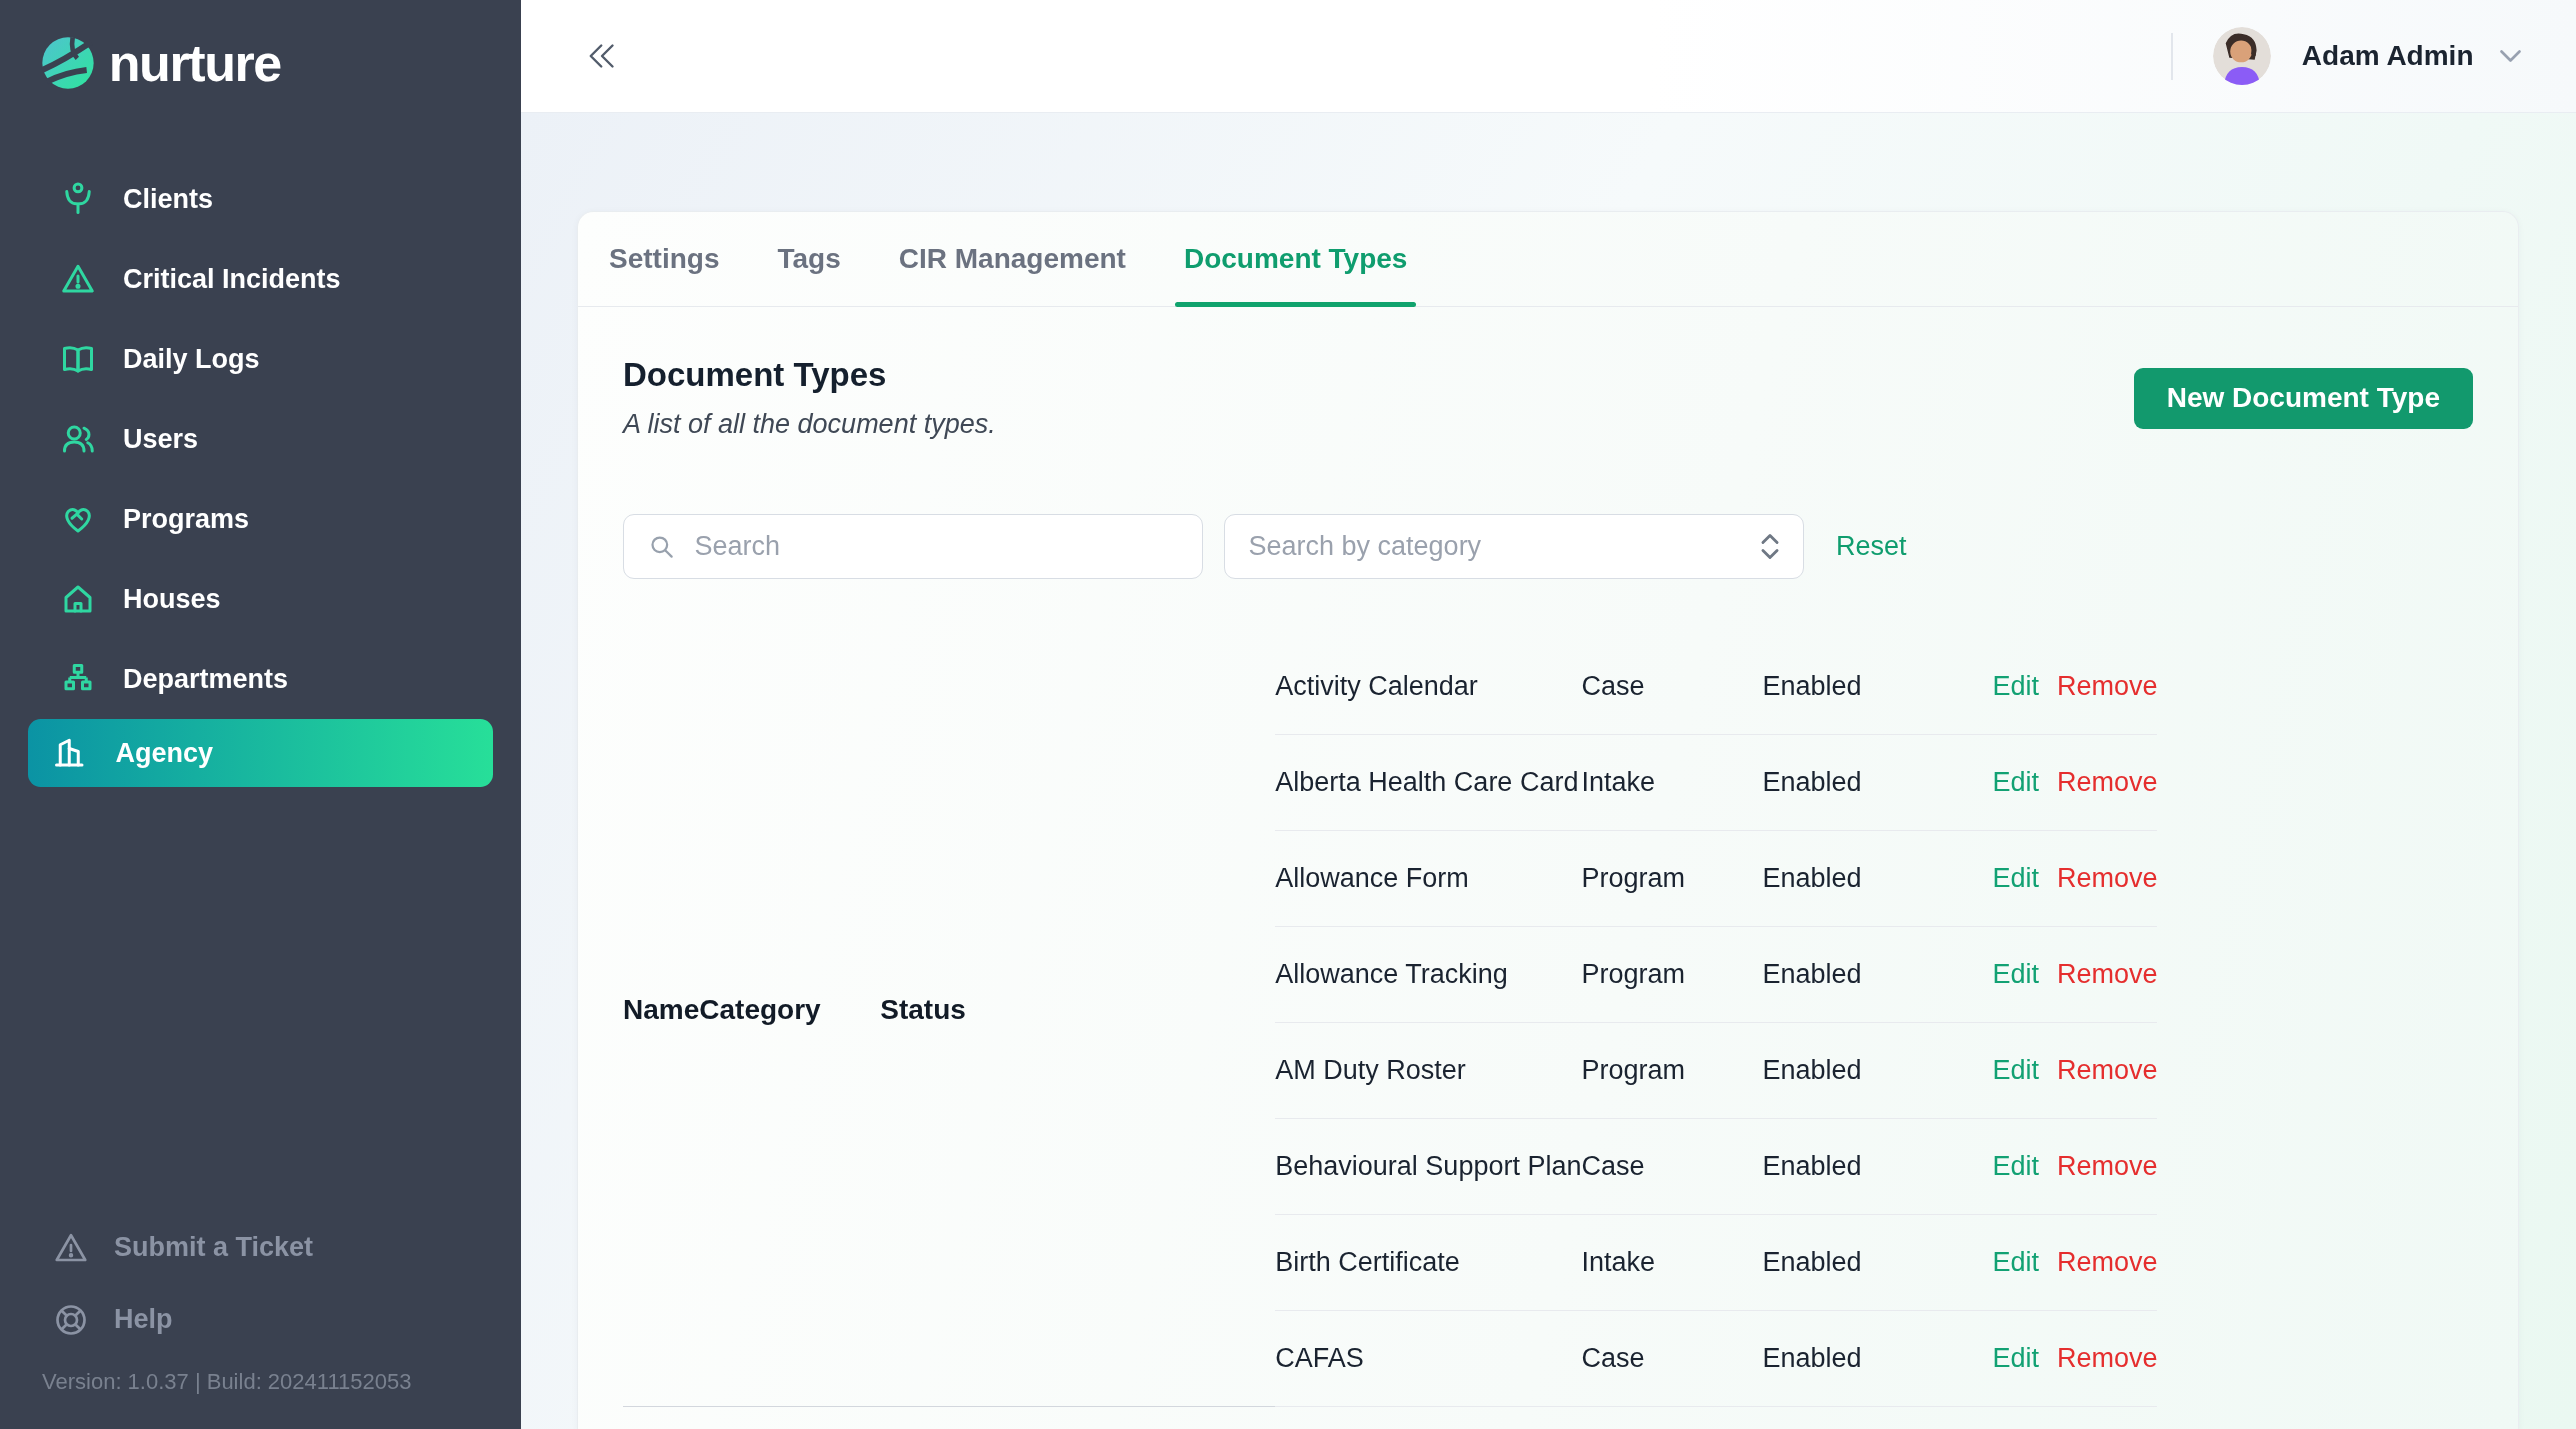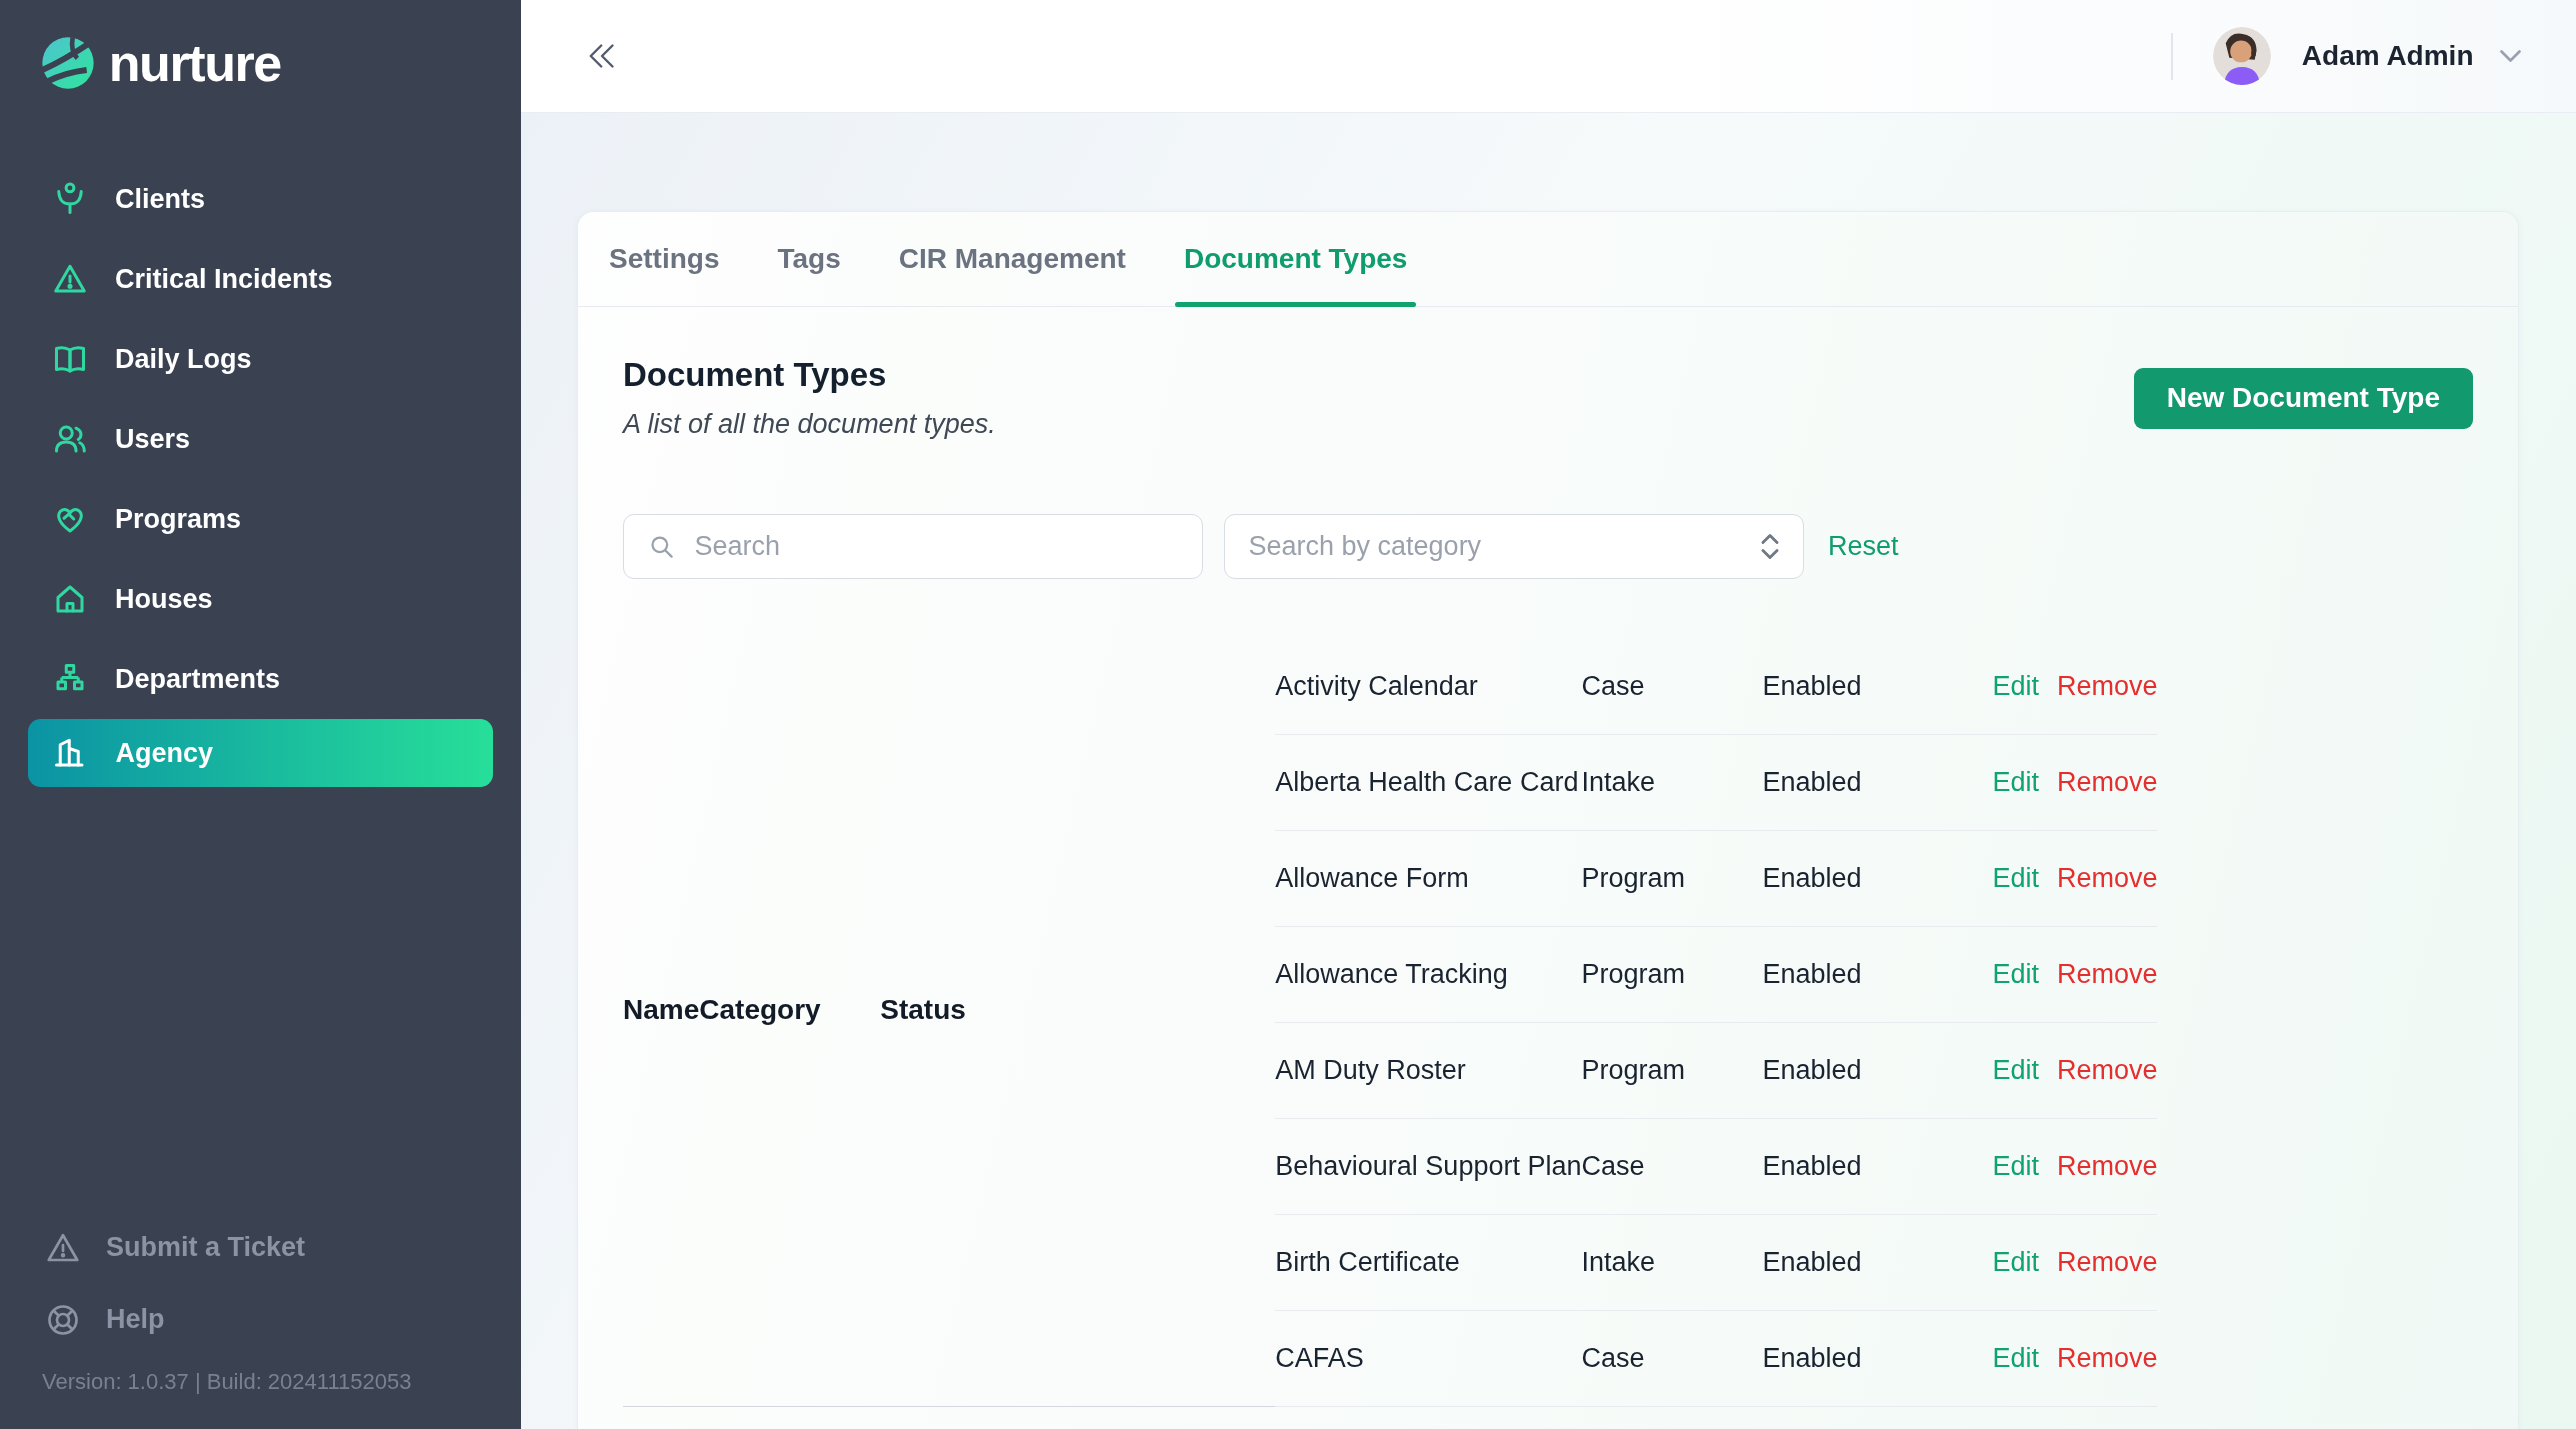--- a/index.html
+++ b/index.html
@@ -16,21 +16,21 @@
   html,body{width:2576px;height:1430px;overflow:hidden;}
   body{font-family:"Liberation Sans",sans-serif;background:#fff;}
   .app{display:flex;width:2576px;height:1430px;}
 
   
   .sidebar{width:521px;min-width:521px;background:var(--side-bg);display:flex;flex-direction:column;color:#fff;}
   .logo{display:flex;align-items:center;gap:12.7px;padding:27px 0 0 40px;height:99px;}
   .logo-mark{width:56px;height:56px;display:inline-flex;}
   .logo-text{font-size:52px;font-weight:600;letter-spacing:-1.4px;color:#fff;}
   .nav{margin-top:60px;display:flex;flex-direction:column;}
-  .nav-item{display:flex;align-items:center;gap:27px;height:80px;padding-left:52px;cursor:pointer;}
+  .nav-item{display:flex;align-items:center;gap:27px;height:80px;padding-left:52px;cursor:pointer;margin-left:8px;}
   .nav-icon{width:36px;height:36px;display:inline-flex;align-items:center;justify-content:center;}
   .nav-icon svg{width:36px;height:36px;}
   .nav-label{font-size:27px;font-weight:600;color:#fff;}
   .nav-item.active{margin:0 28px;padding-left:24.4px;height:68px;border-radius:12.7px;
       background:linear-gradient(90deg,var(--grad-a) 0%,var(--grad-b) 100%);}
   .side-footer{margin-top:auto;padding-bottom:30px;}
   .footer-item{height:72px;padding-left:45px;gap:25px;}
   .footer-item .nav-label{color:var(--muted);}
   .version{font-size:22px;color:#79818f;padding:12.7px 0 5.4px 42px;}
 
@@ -70,21 +70,21 @@
   .filter-row{margin-top:74px;display:flex;align-items:center;}
   .search-box{width:580px;height:65px;background:#fff;border:1.8px solid #d8dde4;border-radius:11px;
       display:flex;align-items:center;padding:0 18px 0 23.5px;}
   .search-box svg{flex:none;}
   .search-box input{border:none;outline:none;background:transparent;font-size:27px;color:#0369a1;
       font-family:inherit;margin-left:20px;width:100%;}
   .search-box input::placeholder{color:#9aa1ad;}
   .select-box{width:580px;height:65px;background:#fff;border:1.8px solid #d8dde4;border-radius:11px;
       margin-left:21px;display:flex;align-items:center;padding:0 22px 0 23.5px;cursor:pointer;}
   .select-ph{font-size:27px;color:#9aa1ad;flex:1;}
-  .reset{margin-left:24px;font-size:27px;color:var(--reset-green);cursor:pointer;text-decoration:none;}
+  .reset{margin-left:32px;font-size:27px;color:var(--reset-green);cursor:pointer;text-decoration:none;}
 
   
   .table{margin-top:60px;display:flex;flex-direction:row;min-height:0;}
   .t-row{display:grid;grid-template-columns:1fr 181px 214px 181px;align-items:center;}
   .t-head{padding-bottom:25px;border-bottom:1.8px solid #d3d7dd;}
   .t-head .t-cell{font-size:28px;font-weight:700;color:#121b27;}
   .t-body .t-row{height:96px;border-bottom:0.9px solid #e8eaee;}
   .t-cell{font-size:27px;color:#1a2330;}
   .t-actions{display:flex;justify-content:flex-end;gap:18px;}
   .link-edit{color:var(--edit-green);font-size:27px;font-weight:500;cursor:pointer;}

